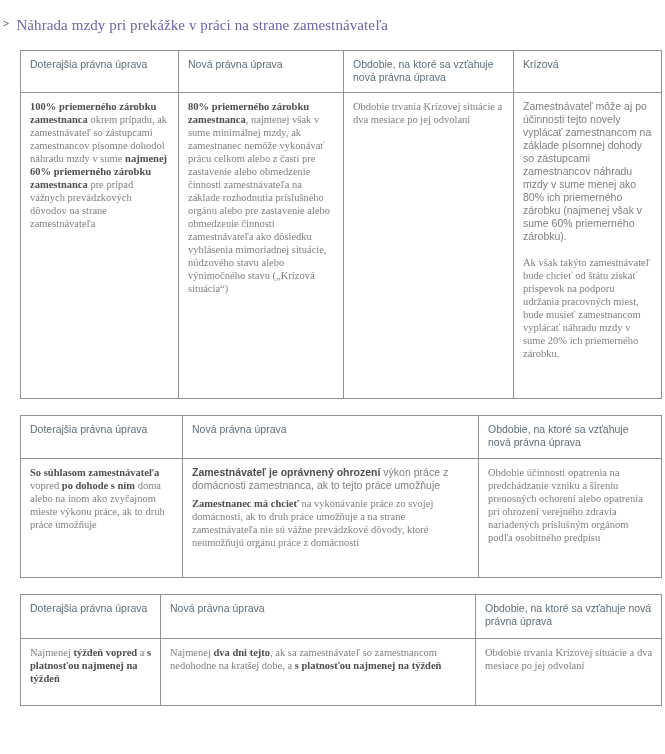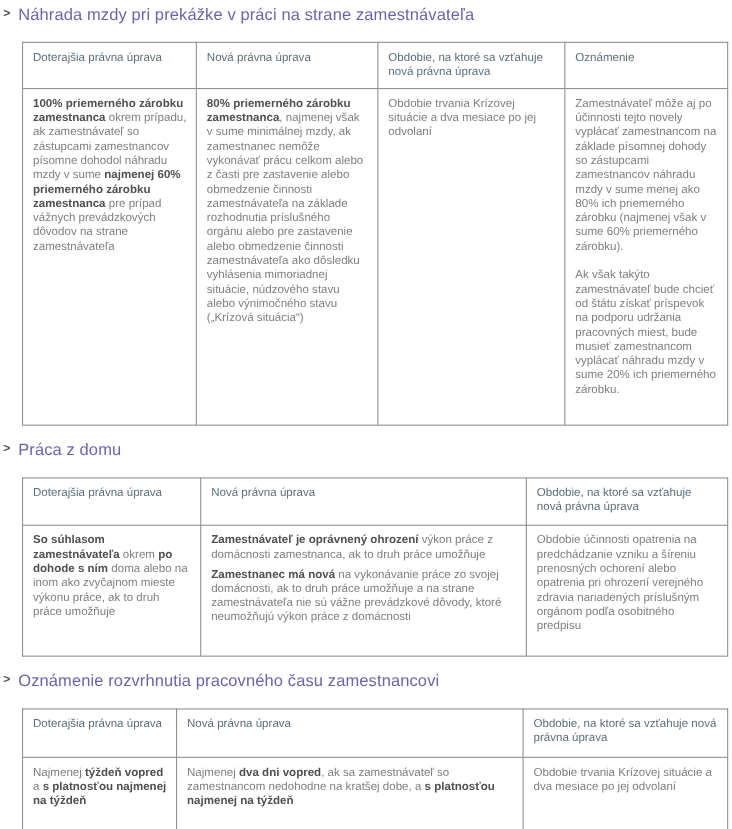--- a/index.html
+++ b/index.html
@@ -14,25 +14,26 @@
   html,body{margin:0;padding:0;}
   body{
     width:665px;height:754px;
     background:#ffffff;
     font-family:"Liberation Sans","DejaVu Sans",sans-serif;
     overflow:hidden;
   }
   .section{width:665px;}
   .sec-title{
     margin:0;
-    padding:5px 0 0 3px;
+    padding:17px 0 0 3px;
     font-size:15px;
     font-weight:normal;
     color:var(--title-purple);
     letter-spacing:0.1px;
+    font-family:Liberation Serif, serif;
   }
   .marker{
     color:var(--marker-gray);
     font-size:11px;
     font-weight:bold;
     vertical-align:3px;
     margin-right:7px;
   }
   table{
     border-collapse:collapse;
@@ -50,21 +51,21 @@
     line-height:13px;
     word-wrap:break-word;
   }
   th{
     font-weight:normal;
     color:var(--header-text);
   }
   td{color:var(--body-text);}
   td b{color:var(--bold-text);font-weight:bold;}
   td p{margin:0 0 13px 0;}
-  td p:last-child{margin-bottom:0;}
+  td p:last-child{margin-bottom:0;font-family:Liberation Serif, serif;}
   .t2 td p{margin-bottom:5px;}
   .t1 thead tr{height:42px;}
   .t1 tbody tr{height:306px;}
   .t2 thead tr{height:43px;}
   .t2 tbody tr{height:119px;}
   .t3 thead tr{height:44px;}
   .t3 tbody tr{height:67px;margin-top:12px;}
 </style>
 </head>
 <body>
@@ -76,21 +77,21 @@
       <col style="width:158px">
         <col style="width:165px">
         <col style="width:170px">
         <col style="width:148px">
     </colgroup>
     <thead>
       <tr>
         <th>Doterajšia právna úprava</th>
         <th>Nová právna úprava</th>
         <th>Obdobie, na ktoré sa vzťahuje nová právna úprava</th>
-        <th>Oznámenie</th>
+        <th>Krízová</th>
       </tr>
     </thead>
     <tbody>
       <tr>
         <td>
             <p><b>100% priemerného zárobku zamestnanca</b><span> okrem prípadu, ak zamestnávateľ so zástupcami zamestnancov písomne dohodol náhradu mzdy v sume </span><b>najmenej 60% priemerného zárobku zamestnanca</b><span> pre prípad vážnych prevádzkových dôvodov na strane zamestnávateľa</span></p>
           </td>
         <td>
             <p><b>80% priemerného zárobku zamestnanca</b><span>, najmenej však v sume minimálnej mzdy, ak zamestnanec nemôže vykonávať prácu celkom alebo z časti pre zastavenie alebo obmedzenie činnosti zamestnávateľa na základe rozhodnutia príslušného orgánu alebo pre zastavenie alebo obmedzenie činnosti zamestnávateľa ako dôsledku vyhlásenia mimoriadnej situácie, núdzového stavu alebo výnimočného stavu („Krízová situácia“)</span></p>
           </td>
@@ -100,73 +101,71 @@
         <td>
             <p><span>Zamestnávateľ môže aj po účinnosti tejto novely vyplácať zamestnancom na základe písomnej dohody so zástupcami zamestnancov náhradu mzdy v sume menej ako 80% ich priemerného zárobku (najmenej však v sume 60% priemerného zárobku).</span></p>
             <p><span>Ak však takýto zamestnávateľ bude chcieť od štátu získať príspevok na podporu udržania pracovných miest, bude musieť zamestnancom vyplácať náhradu mzdy v sume 20% ich priemerného zárobku.</span></p>
           </td>
       </tr>
     </tbody>
   </table>
 </div>
 
 <div class="section sec-2">
-  <h2 class="sec-title"><span class="marker">&gt;</span><span>Práca z domu</span></h2>
   <table class="t2">
     <colgroup>
       <col style="width:162px">
         <col style="width:296px">
         <col style="width:183px">
     </colgroup>
     <thead>
       <tr>
         <th>Doterajšia právna úprava</th>
         <th>Nová právna úprava</th>
         <th>Obdobie, na ktoré sa vzťahuje nová právna úprava</th>
       </tr>
     </thead>
     <tbody>
       <tr>
         <td>
-            <p><b>So súhlasom zamestnávateľa</b><span> okrem </span><b>po dohode s ním</b><span> doma alebo na inom ako zvyčajnom mieste výkonu práce, ak to druh práce umožňuje</span></p>
+            <p><b>So súhlasom zamestnávateľa</b><span> vopred </span><b>po dohode s ním</b><span> doma alebo na inom ako zvyčajnom mieste výkonu práce, ak to druh práce umožňuje</span></p>
           </td>
         <td>
-            <p><b>Zamestnávateľ je oprávnený ohrození</b><span> výkon práce z domácnosti zamestnanca, ak to druh práce umožňuje</span></p>
-            <p><b>Zamestnanec má nová</b><span> na vykonávanie práce zo svojej domácnosti, ak to druh práce umožňuje a na strane zamestnávateľa nie sú vážne prevádzkové dôvody, ktoré neumožňujú výkon práce z domácnosti</span></p>
+            <p><b>Zamestnávateľ je oprávnený ohrození</b><span> výkon práce z domácnosti zamestnanca, ak to tejto práce umožňuje</span></p>
+            <p><b>Zamestnanec má chcieť</b><span> na vykonávanie práce zo svojej domácnosti, ak to druh práce umožňuje a na strane zamestnávateľa nie sú vážne prevádzkové dôvody, ktoré neumožňujú orgánu práce z domácnosti</span></p>
           </td>
         <td>
             <p><span>Obdobie účinnosti opatrenia na predchádzanie vzniku a šíreniu prenosných ochorení alebo opatrenia pri ohrození verejného zdravia nariadených príslušným orgánom podľa osobitného predpisu</span></p>
           </td>
       </tr>
     </tbody>
   </table>
 </div>
 
 <div class="section sec-3">
-  <h2 class="sec-title"><span class="marker">&gt;</span><span>Oznámenie rozvrhnutia pracovného času zamestnancovi</span></h2>
   <table class="t3">
     <colgroup>
       <col style="width:140px">
         <col style="width:315px">
         <col style="width:186px">
     </colgroup>
     <thead>
       <tr>
         <th>Doterajšia právna úprava</th>
         <th>Nová právna úprava</th>
         <th>Obdobie, na ktoré sa vzťahuje nová právna úprava</th>
       </tr>
     </thead>
     <tbody>
       <tr>
         <td>
             <p><span>Najmenej </span><b>týždeň vopred</b><span> a </span><b>s platnosťou najmenej na týždeň</b></p>
           </td>
         <td>
-            <p><span>Najmenej </span><b>dva dni vopred</b><span>, ak sa zamestnávateľ so zamestnancom nedohodne na kratšej dobe, a </span><b>s platnosťou najmenej na týždeň</b></p>
+            <p><span>Najmenej </span><b>dva dni tejto</b><span>, ak sa zamestnávateľ so zamestnancom nedohodne na kratšej dobe, a </span><b>s platnosťou najmenej na týždeň</b></p>
           </td>
         <td>
             <p><span>Obdobie trvania Krízovej situácie a dva mesiace po jej odvolaní</span></p>
           </td>
       </tr>
     </tbody>
   </table>
 </div>
 
 </body></html>

